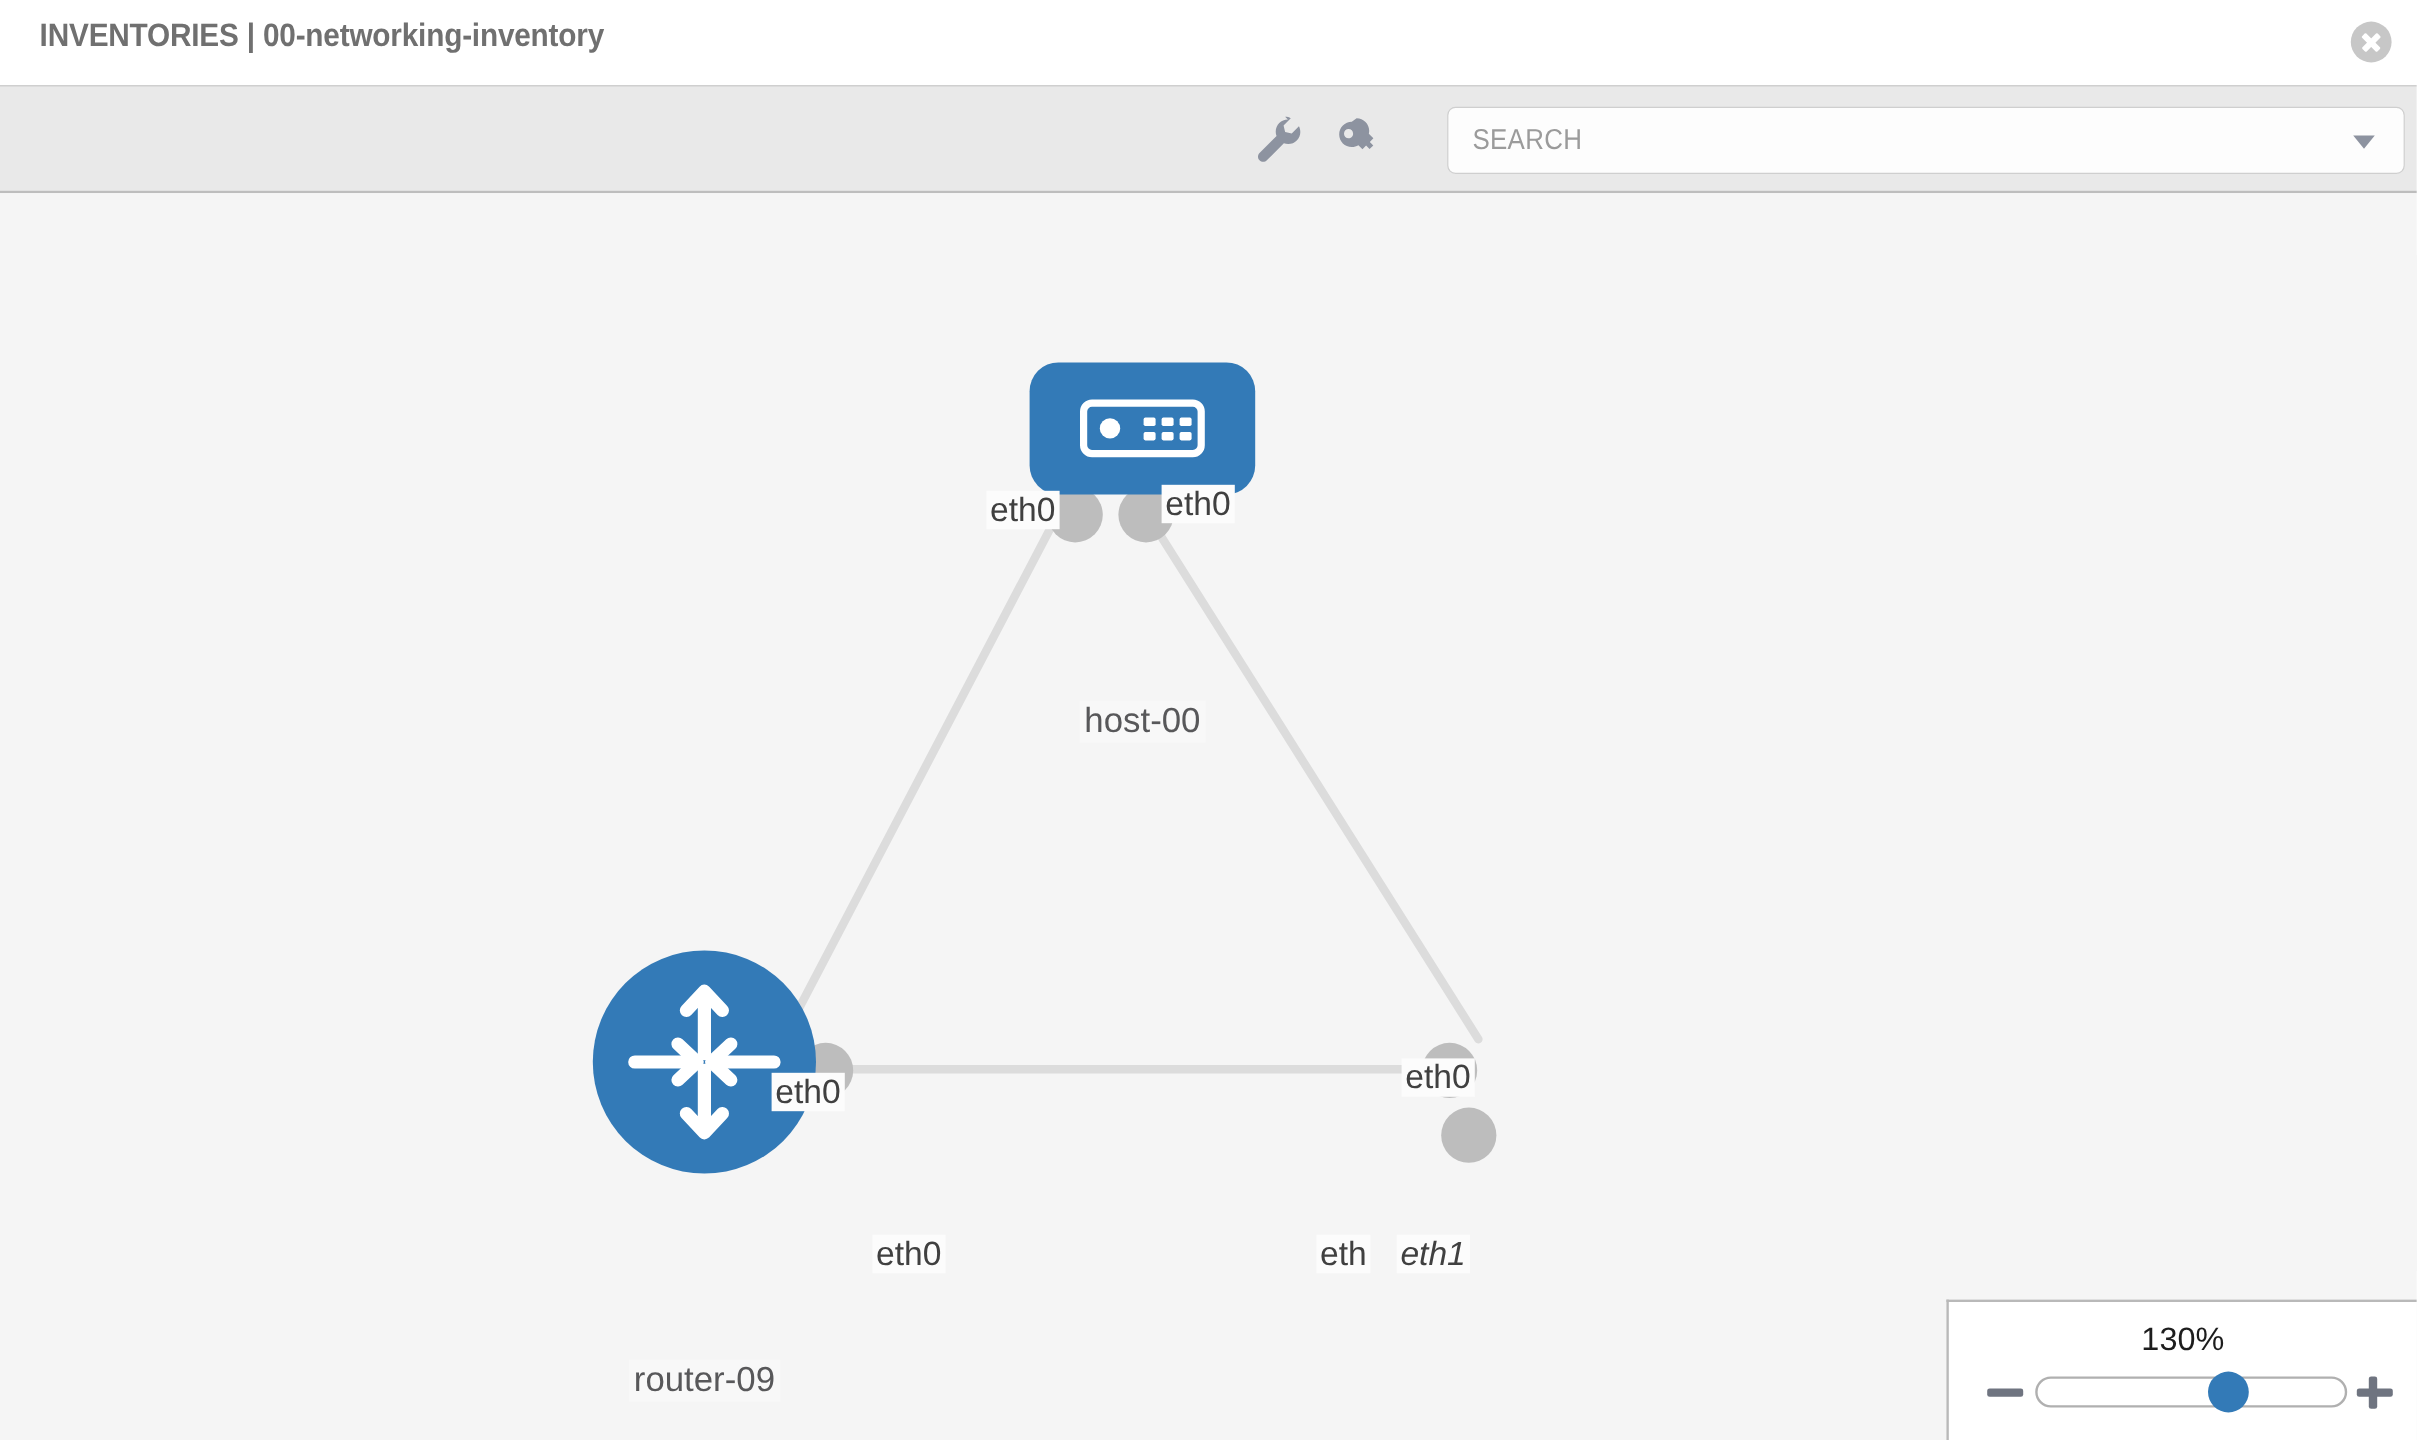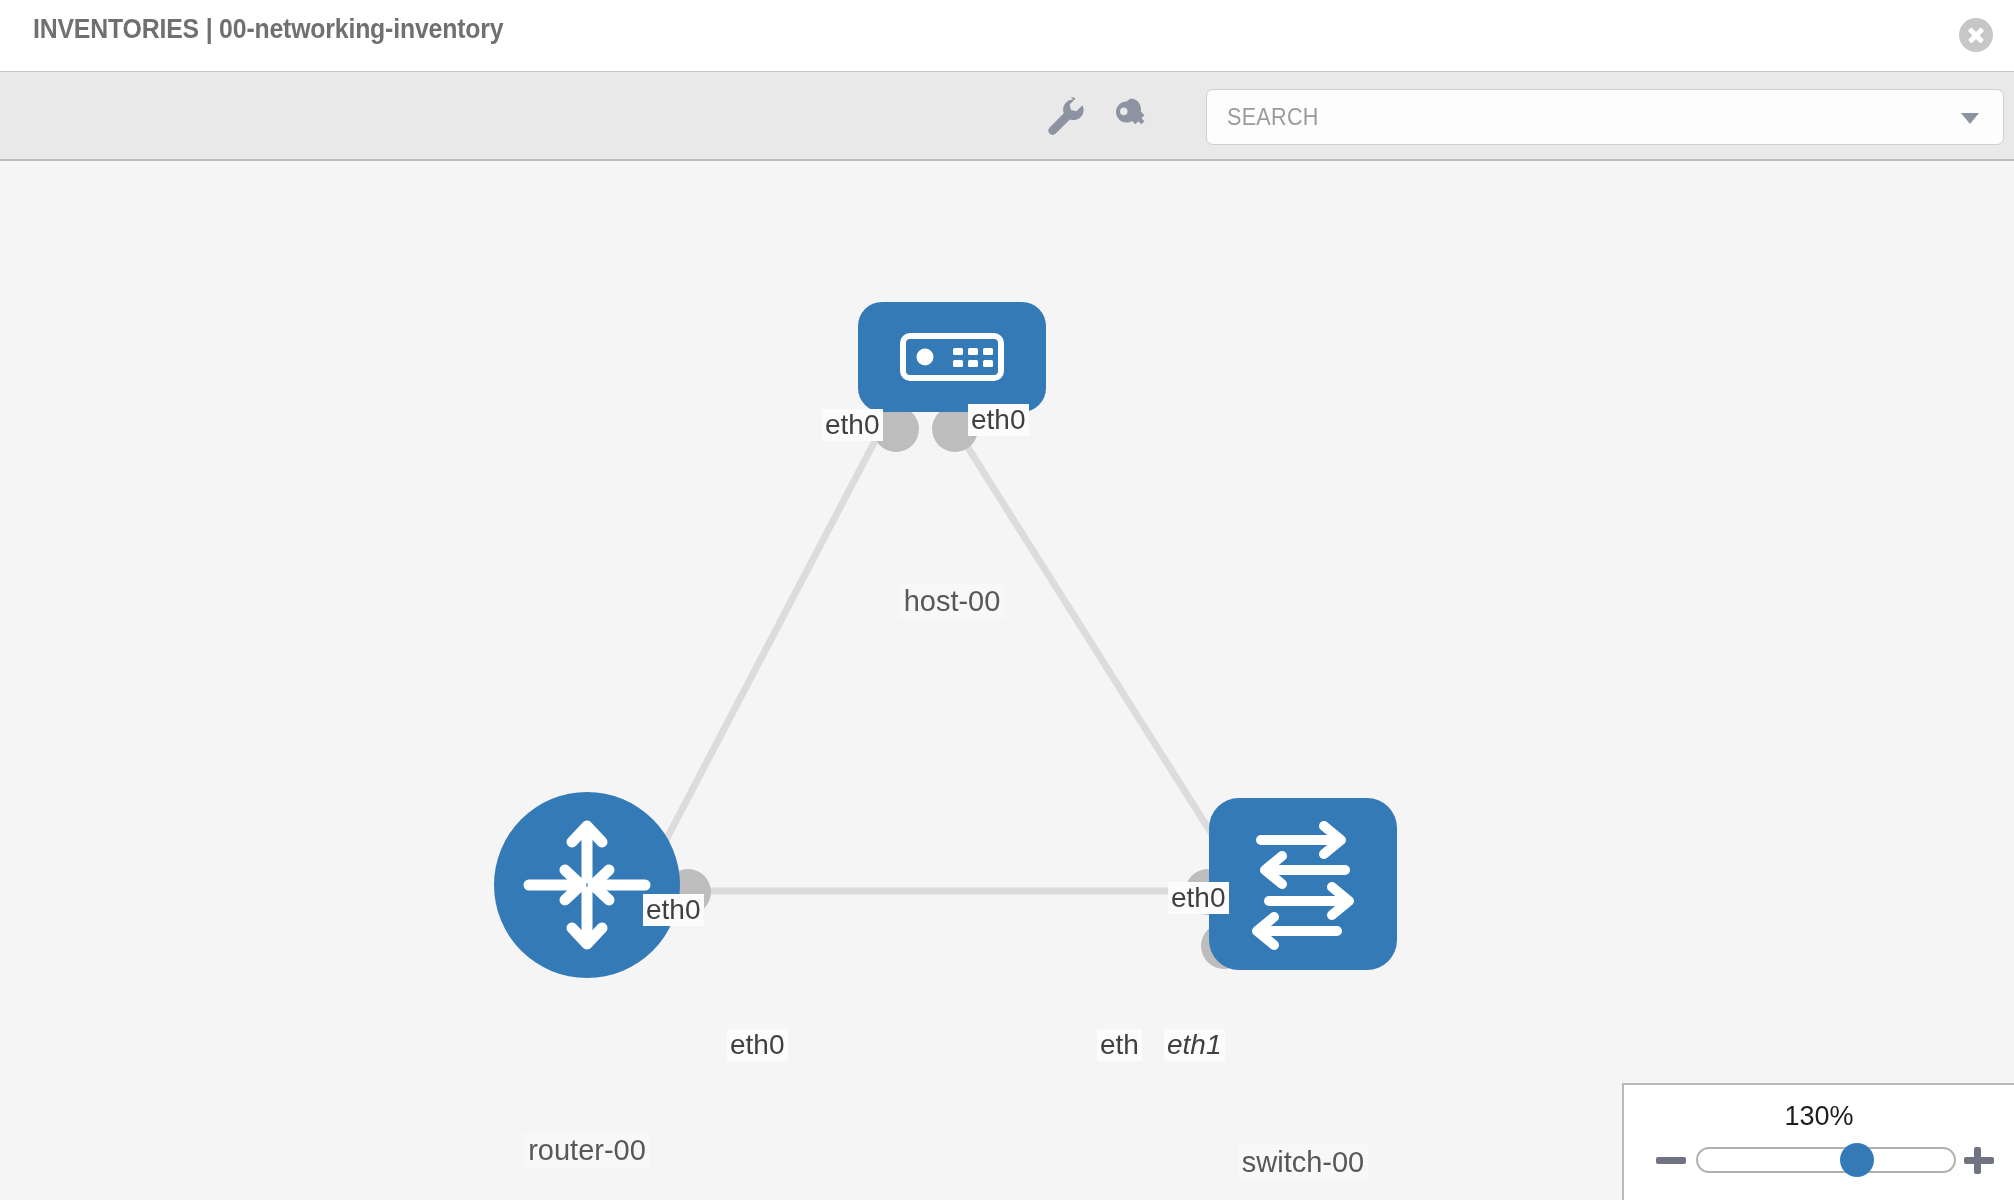--- a/index.html
+++ b/index.html
@@ -368,44 +368,23 @@
           <polyline points="78,136 93,152 108,136"></polyline>
 
           <line x1="35" y1="93" x2="86" y2="93"></line>
           <polyline points="71,78 87,93 71,108"></polyline>
 
           <line x1="151" y1="93" x2="100" y2="93"></line>
           <polyline points="115,78 99,93 115,108"></polyline>
         </g>
       </svg>
     </div>
-    <div class="node-label">router-00</div>
-  </div>
-
-  <div class="node" id="node-switch-00">
-    <div class="node-shape rounded-square">
-      <svg width="188" height="172" viewBox="0 0 188 172" aria-hidden="true">
-        <g fill="none" stroke="#ffffff" stroke-width="10" stroke-linecap="round" stroke-linejoin="round">
-
-          <line x1="52" y1="42" x2="130" y2="42"></line>
-          <polyline points="115,28 132,42 115,56"></polyline>
-
-          <line x1="136" y1="72" x2="58" y2="72"></line>
-          <polyline points="73,58 56,72 73,86"></polyline>
-
-          <line x1="60" y1="103" x2="138" y2="103"></line>
-          <polyline points="123,89 140,103 123,117"></polyline>
-
-          <line x1="128" y1="133" x2="50" y2="133"></line>
-          <polyline points="65,119 48,133 65,147"></polyline>
-        </g>
-      </svg>
-    </div>
-    <div class="node-label">switch-00</div>
-  </div>
+    <div class="node-label">router-09</div>
+  </div>
+
 
   <div class="edge-label" style="left:822px; top:248px;">eth0</div>
   <div class="edge-label" style="left:968px; top:243px;">eth0</div>
   <div class="edge-label" style="left:643px; top:733px;">eth0</div>
   <div class="edge-label" style="left:1168px; top:721px;">eth0</div>
   <div class="edge-label" style="left:727px; top:868px;">eth0</div>
   <div class="edge-label" style="left:1097px; top:868px;">eth</div>
   <div class="edge-label" style="left:1164px; top:868px;font-style:italic;">eth1</div>
 
 </div>

